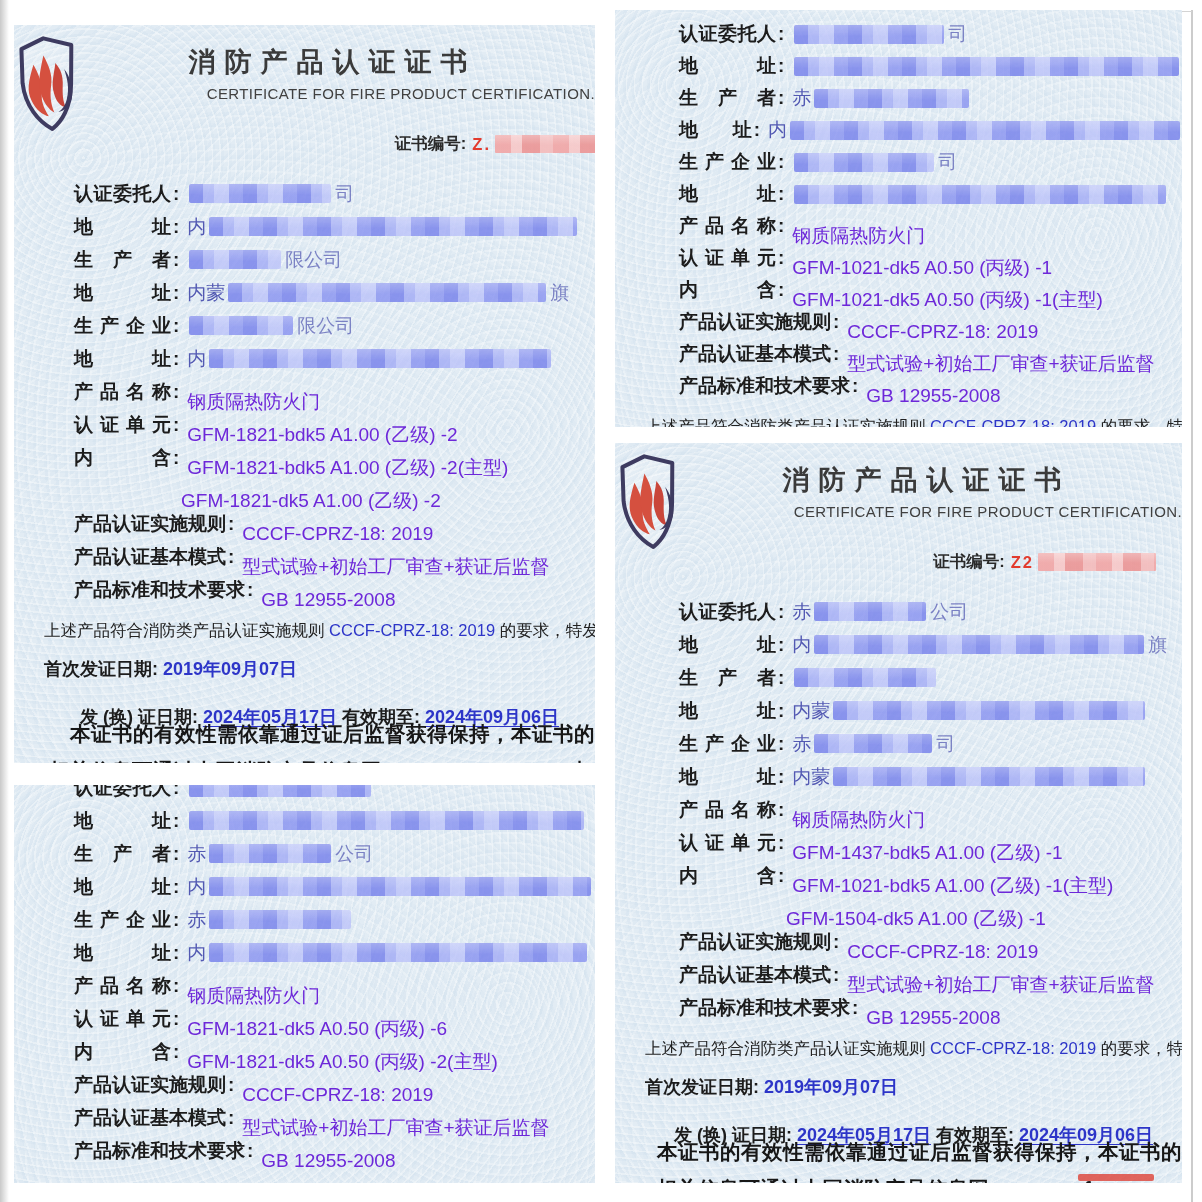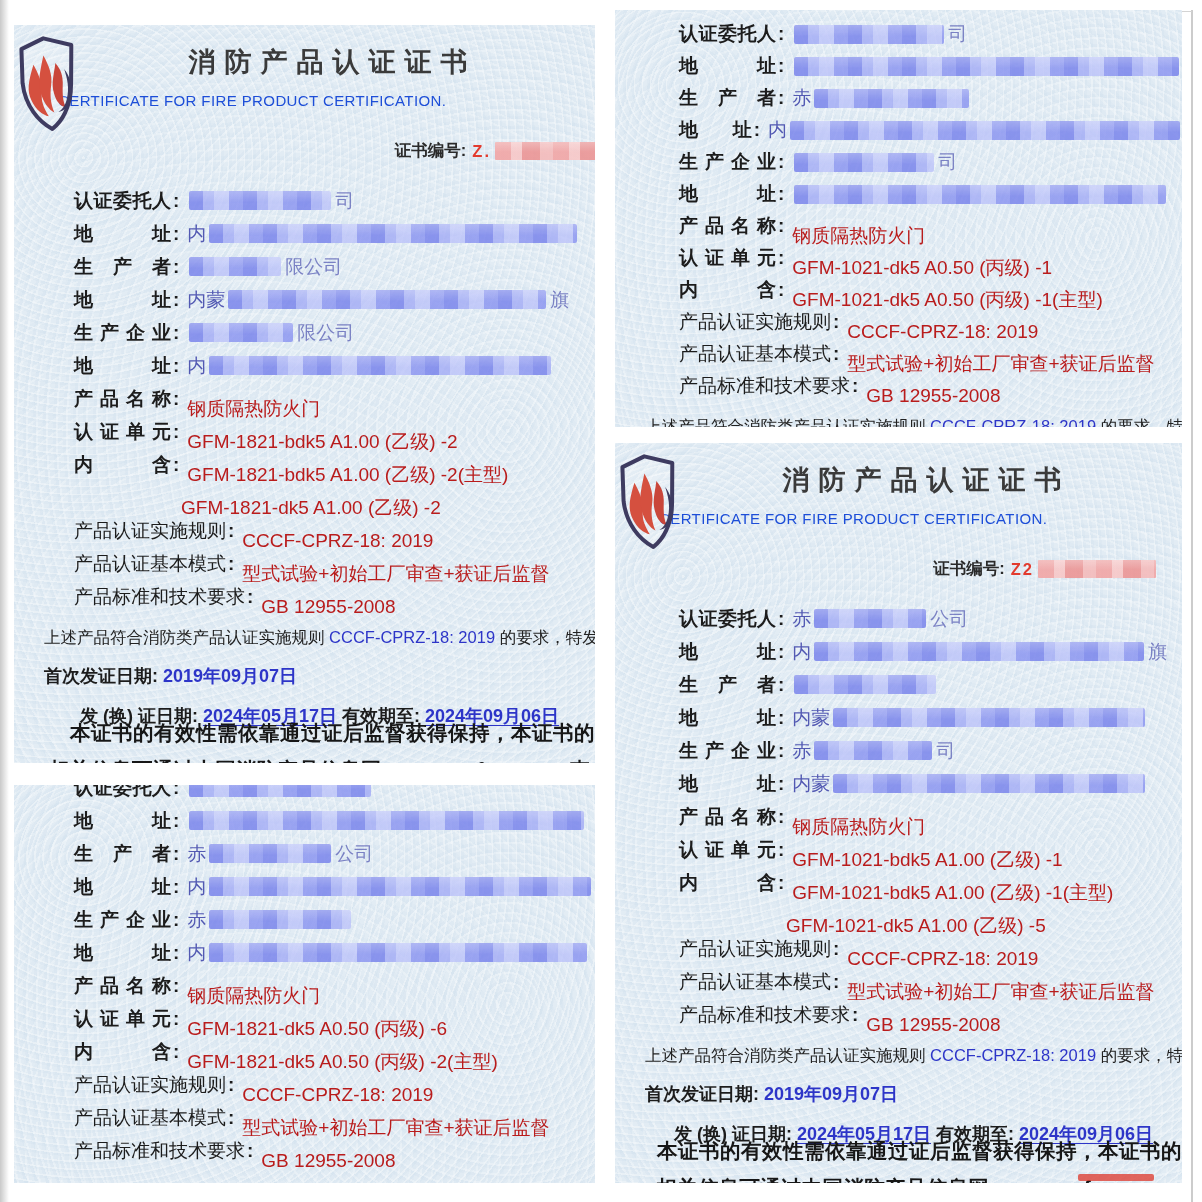--- a/index.html
+++ b/index.html
@@ -28,22 +28,22 @@
   #cert-br{left:615px;top:443px;width:567px;height:740px;}
   #cert-bl{left:14px;top:785px;width:581px;height:398px;}
 
   .hdr{padding-top:20px;}
   .logo{position:absolute;left:2px;top:8px;width:66px;height:104px;}
   .title{
     text-align:center;font-size:27px;letter-spacing:9px;color:#3a3a3a;
     font-weight:600;padding-left:26px;line-height:34px;
   }
   .subtitle{
-    text-align:left;font-size:15px;color:#1d4ed8;letter-spacing:.4px;
-    margin-top:13px;padding-left:14px;
+    text-align:right;font-size:15px;color:#404040;letter-spacing:.4px;
+    margin-top:6px;padding-left:14px;
   }
   .certno{
     display:flex;justify-content:flex-end;align-items:center;
     margin-top:31px;font-size:16.5px;font-weight:600;color:#2a2a2a;white-space:nowrap;
   }
   #cert-tl .certno{margin-right:-18px;}
   #cert-br .certno{margin-right:26px;}
   .zred{color:#e23b2e;margin-left:6px;letter-spacing:2px;}
   .rdp{
     display:inline-block;height:18px;width:118px;margin-left:4px;border-radius:1px;
@@ -52,40 +52,40 @@
       repeating-linear-gradient(90deg, rgba(240,168,168,.95) 0 16px, rgba(247,199,199,.9) 16px 27px, rgba(235,150,150,.92) 27px 45px, rgba(244,186,186,.9) 45px 58px);
   }
 
   .rows{padding-left:60px;margin-top:22px;}
   #cert-tr .rows, #cert-br .rows{padding-left:64px;}
   #cert-tr .rows{margin-top:8px;}
   #cert-bl .rows{margin-top:-14px;}
   .row{height:33px;display:flex;align-items:center;font-size:19px;white-space:nowrap;}
   #cert-tr .row{height:32px;}
   .lchars{display:inline-block;width:97px;text-align:justify;text-align-last:justify;font-weight:600;color:#1c1c1c;}
-  .lfull{font-weight:400;color:#1c1c1c;}
+  .lfull{font-weight:700;color:#1c1c1c;}
   .colon{font-weight:600;color:#1c1c1c;margin:0 8px 0 2px;}
   .spacer{display:inline-block;width:107px;}
   .val{color:#2d35c8;display:flex;align-items:center;}
-  .val .txt{color:#b91c1c;margin-top:20px;}
+  .val .txt{color:#6d28d9;margin-top:20px;}
   .ft{color:#4a50ae;opacity:.68;margin-left:2px;}
   .lead{color:#3a40a8;opacity:.85;margin-right:1px;}
   .rd{
     display:inline-block;height:19px;border-radius:2px;margin:0 2px;
     background-image:
       linear-gradient(180deg, rgba(255,255,255,.22), rgba(255,255,255,0) 60%),
       repeating-linear-gradient(90deg, rgba(121,132,235,.85) 0 14px, rgba(161,170,245,.8) 14px 25px, rgba(186,193,249,.78) 25px 40px, rgba(137,147,240,.82) 40px 54px);
   }
 
   .ftr{margin-top:0;}
   .stmt{text-align:center;font-size:16.5px;color:#222;margin-top:14px;white-space:nowrap;}
   .stmt .blue{color:#2d35c8;}
   .first{text-align:left;font-size:18px;margin-top:15px;font-weight:600;}
   .first .blue{color:#2d35c8;font-weight:600;}
-  .reissue{text-align:center;font-size:18px;margin-top:16px;font-weight:600;white-space:nowrap;}
+  .reissue{text-align:center;font-size:18px;margin-top:24px;font-weight:600;white-space:nowrap;}
   .reissue .blue{color:#2d35c8;}
   .ul{text-decoration:underline;text-underline-offset:3px;}
   .validity{text-align:right;font-size:20.5px;font-weight:700;color:#171717;margin-top:-9px;letter-spacing:.5px;}
   .infoline{text-align:center;font-size:20.5px;font-weight:700;color:#171717;margin-top:9px;letter-spacing:.3px;}
   .red-mark{position:absolute;width:46px;height:7px;background:#dd4136;opacity:.8;border-radius:2px;}
   #cert-br .red-mark{left:463px;top:731px;}
 </style>
 </head>
 <body>
 
@@ -394,34 +394,34 @@
         <span class="lchars">产品名称</span>
         <span class="colon">:</span>
         <span class="val">
           <span class="txt">钢质隔热防火门</span>
         </span>
       </div>
       <div class="row">
         <span class="lchars">认证单元</span>
         <span class="colon">:</span>
         <span class="val">
-          <span class="txt">GFM-1021-bdk5 A1.00 (乙级) -1</span>
+          <span class="txt">GFM-1437-bdk5 A1.00 (乙级) -1</span>
         </span>
       </div>
       <div class="row">
         <span class="lchars">内含</span>
         <span class="colon">:</span>
         <span class="val">
           <span class="txt">GFM-1021-bdk5 A1.00 (乙级) -1(主型)</span>
         </span>
       </div>
       <div class="row">
         <span class="spacer"></span>
         <span class="val">
-          <span class="txt">GFM-1021-dk5 A1.00 (乙级) -5</span>
+          <span class="txt">GFM-1504-dk5 A1.00 (乙级) -1</span>
         </span>
       </div>
       <div class="row">
         <span class="lfull">产品认证实施规则</span>
         <span class="colon">:</span>
         <span class="val">
           <span class="txt">CCCF-CPRZ-18: 2019</span>
         </span>
       </div>
       <div class="row">

